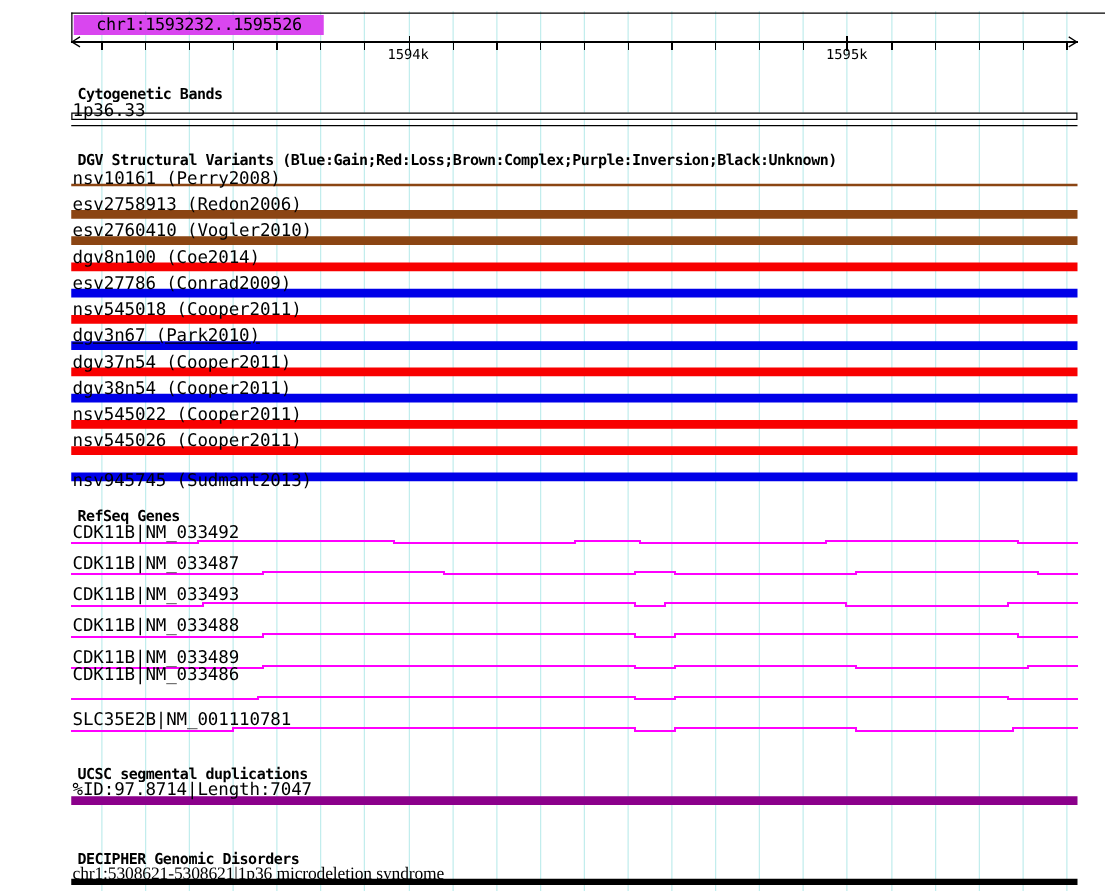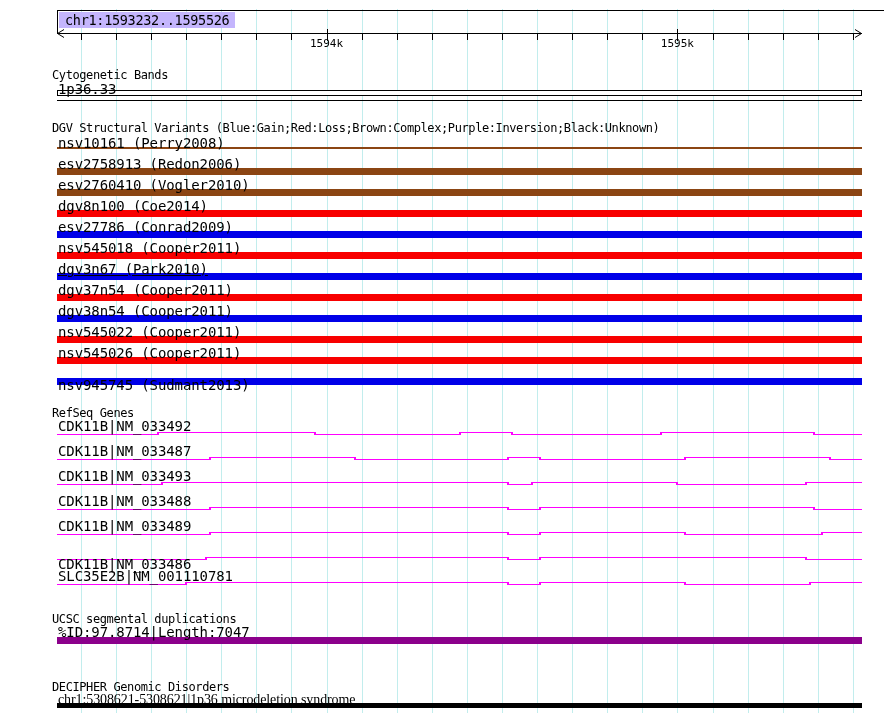--- a/index.html
+++ b/index.html
@@ -6,25 +6,25 @@
   .stage{
     position:relative;width:890px;height:713px;background:#ffffff;
     font-family:"DejaVu Sans Mono","Liberation Mono",monospace;
     overflow:hidden;color:#000;
   }
   .gridline{position:absolute;top:9px;height:704px;width:1px;pointer-events:none;z-index:0;}
   .hline{position:absolute;height:1px;background:#000;z-index:1;}
   .vline{position:absolute;width:1px;background:#000;z-index:1;}
   .region-title{
     position:absolute;left:59px;top:12px;font-size:13.5px;letter-spacing:-0.3px;
-    background:#c4b5fd;padding:0 6px;z-index:5;white-space:pre;
+    background:#d946ef;padding:0 18px;z-index:5;white-space:pre;
   }
   .ruler-svg{position:absolute;left:0;top:0;z-index:2;}
   .track-header{
-    position:absolute;left:52px;font-weight:normal;font-size:12px;
+    position:absolute;left:62px;font-weight:bold;font-size:12px;
     letter-spacing:-0.4px;white-space:pre;z-index:3;
   }
   .feature-label{
     position:absolute;left:58px;font-size:14px;letter-spacing:-0.1px;
     white-space:pre;z-index:3;
   }
   .feature-bar{position:absolute;left:57px;width:805px;z-index:2;}
   .band-rect{
     position:absolute;left:57px;width:803px;height:4px;
     background:#ffffff;border:1px solid #000;z-index:2;
@@ -137,21 +137,21 @@
         <polyline points="57,6.5 162,6.5 162,4.5 508,4.5 508,6.5 532,6.5 532,4.5 677,4.5 677,6.5 806,6.5 806,4.5 862,4.5" fill="none" stroke="#FF00FF" stroke-width="1.6" shape-rendering="crispEdges"></polyline>
       </svg>
       <div class="feature-label" style="top: 493px;">CDK11B|NM_033488</div>
       <svg class="gene-svg" width="890" height="12" style="top: 503px;">
         <polyline points="57,6.5 210,6.5 210,4.5 508,4.5 508,6.5 540,6.5 540,4.5 814,4.5 814,6.5 862,6.5" fill="none" stroke="#FF00FF" stroke-width="1.6" shape-rendering="crispEdges"></polyline>
       </svg>
       <div class="feature-label" style="top: 518px;">CDK11B|NM_033489</div>
       <svg class="gene-svg" width="890" height="12" style="top: 528px;">
         <polyline points="57,6.5 210,6.5 210,4.5 508,4.5 508,6.5 540,6.5 540,4.5 685,4.5 685,6.5 822,6.5 822,4.5 862,4.5" fill="none" stroke="#FF00FF" stroke-width="1.6" shape-rendering="crispEdges"></polyline>
       </svg>
-      <div class="feature-label" style="top: 556px;">CDK11B|NM_033486</div>
+      <div class="feature-label" style="top: 532px;">CDK11B|NM_033486</div>
       <svg class="gene-svg" width="890" height="12" style="top: 553px;">
         <polyline points="57,6.5 206,6.5 206,4.5 508,4.5 508,6.5 540,6.5 540,4.5 806,4.5 806,6.5 862,6.5" fill="none" stroke="#FF00FF" stroke-width="1.6" shape-rendering="crispEdges"></polyline>
       </svg>
       <div class="feature-label" style="top: 568px;">SLC35E2B|NM_001110781</div>
       <svg class="gene-svg" width="890" height="12" style="top: 578px;">
         <polyline points="57,6.5 186,6.5 186,4.5 508,4.5 508,6.5 540,6.5 540,4.5 685,4.5 685,6.5 810,6.5 810,4.5 862,4.5" fill="none" stroke="#FF00FF" stroke-width="1.6" shape-rendering="crispEdges"></polyline>
       </svg>
       <div class="track-header" style="top: 612px;">UCSC segmental duplications</div>
       <div class="feature-label" style="top: 624px;">%ID:97.8714|Length:7047</div>
       <div class="feature-bar" style="top: 637px; background: rgb(139, 0, 139); height: 7px;"></div>

